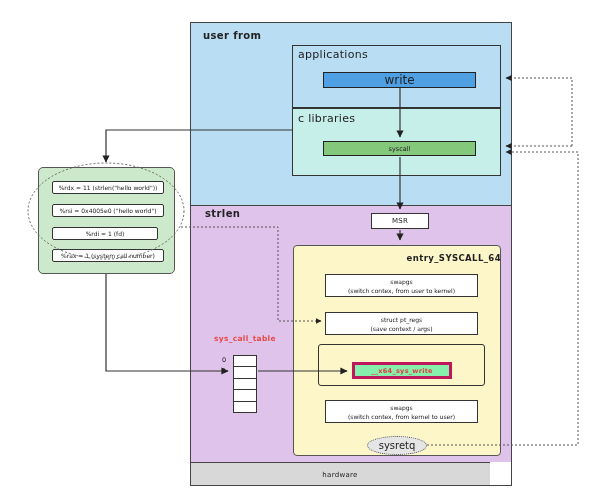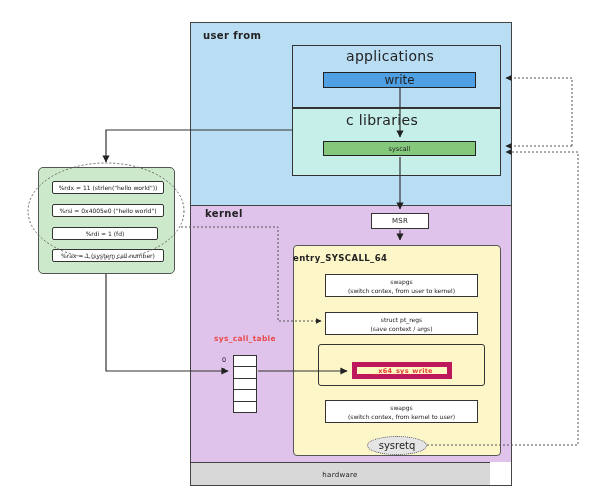--- a/index.html
+++ b/index.html
@@ -2,46 +2,46 @@
 <html><head>
 <meta charset="utf-8">
 <style>
   html,body{margin:0;padding:0;background:#ffffff;}
   .canvas{
     position:relative;width:600px;height:500px;background:#ffffff;
     font-family:"DejaVu Sans", sans-serif;color:#222;overflow:hidden;
   }
   .abs{position:absolute;box-sizing:border-box;}
   .section-title{font-weight:bold;font-size:10px;letter-spacing:.4px;color:#222;}
-  .sub-title{font-size:14px;letter-spacing:.3px;color:#222;margin-left:48px;}
+  .sub-title{font-size:11px;letter-spacing:.3px;color:#222;}
   .center{display:flex;align-items:center;justify-content:center;text-align:center;}
   .col-center{display:flex;flex-direction:column;align-items:center;justify-content:center;text-align:center;}
 
   
   .outer{left:190px;top:22px;width:322px;height:464px;border:1.5px solid #444;}
   .userspace{left:190px;top:22px;width:322px;height:183px;background:#b9def4;}
   .kernel{left:190px;top:205px;width:322px;height:257px;background:#e0c3eb;border-top:1.5px solid #444;}
   .hardware{left:190px;top:462px;width:300px;height:24px;background:#d8d8d8;border-top:1.5px solid #444;font-size:7px;letter-spacing:.3px;}
 
   
   .apps-box{left:292px;top:45px;width:209px;height:63px;border:1px solid #333;}
   .clib-box{left:292px;top:108px;width:209px;height:68px;border:1px solid #333;background:#c6efe9;}
   .write-box{left:323px;top:72px;width:153px;height:16px;background:#4f9fe3;border:1px solid #222;font-size:12px;}
   .syscall-box{left:323px;top:141px;width:153px;height:15px;background:#83c87b;border:1px solid #222;font-size:6.5px;text-align:right;}
 
   
   .msr-box{left:371px;top:213px;width:58px;height:16px;background:#fff;border:1px solid #333;font-size:7px;letter-spacing:.3px;align-items:center;}
   .entry-box{left:293px;top:245px;width:208px;height:211px;background:#fcf6c9;border:1.2px solid #555;border-radius:4px;}
-  .entry-title{left:293px;top:253px;width:208px;font-size:8.5px;font-weight:600;letter-spacing:.4px;text-align:left;}
+  .entry-title{left:293px;top:253px;width:208px;font-size:8.5px;font-weight:600;letter-spacing:.4px;text-align:right;}
   .wbox{background:#fff;border:1px solid #333;font-size:6px;line-height:1.5;}
   .swapgs1{left:325px;top:274px;width:153px;height:23px;}
   .ptregs{left:325px;top:312px;width:153px;height:23px;}
   .doSyscall{left:318px;top:344px;width:167px;height:42px;border:1px solid #333;border-radius:3px;}
   .doSyscallTitle{left:318px;top:348px;width:167px;text-align:center;font-size:7px;font-weight:600;letter-spacing:.3px;}
-  .handler{left:352px;top:362px;width:100px;height:17px;background:#fef9c3;border:5px solid #be185d;font-size:6.5px;font-weight:bold;color:#e23b3b;letter-spacing:.3px;}
+  .handler{left:352px;top:362px;width:100px;height:17px;background:#86efac;border:3px solid #be185d;font-size:6.5px;font-weight:bold;color:#e23b3b;letter-spacing:.3px;}
   .swapgs2{left:325px;top:400px;width:153px;height:23px;}
   .sysretq{left:367px;top:436px;width:60px;height:19px;background:#e5e5e5;border:1px dotted #555;border-radius:50%;font-size:10px;}
 
   
   .sct-label{left:214px;top:334px;width:66px;font-size:7.5px;font-weight:bold;color:#e84a4a;letter-spacing:.3px;}
   .sct{left:233px;top:355px;width:24px;height:58px;display:flex;flex-direction:column;border:1px solid #333;background:#fff;}
   .sct-cell{flex:1;border-bottom:1px solid #333;background:#fff;}
   .sct-cell:last-child{border-bottom:none;}
   .idx{font-size:6.5px;color:#222;}
   .idx0{left:222px;top:356px;}
@@ -76,21 +76,21 @@
   <div class="abs write-box center">
     <span>write</span>
   </div>
 
   <div class="abs clib-box"></div>
   <div class="abs sub-title" style="left:298px;top:112px;">c libraries</div>
   <div class="abs syscall-box center">
     <span>syscall</span>
   </div>
 
-  <div class="abs section-title" style="left:205px;top:208px;">kernel</div>
+  <div class="abs section-title" style="left:205px;top:208px;">strlen</div>
 
   <div class="abs msr-box center">
     <span>MSR</span>
   </div>
 
   <div class="abs entry-box"></div>
   <div class="abs entry-title">entry_SYSCALL_64</div>
 
   <div class="abs wbox swapgs1 col-center">
     <span>swapgs</span>

